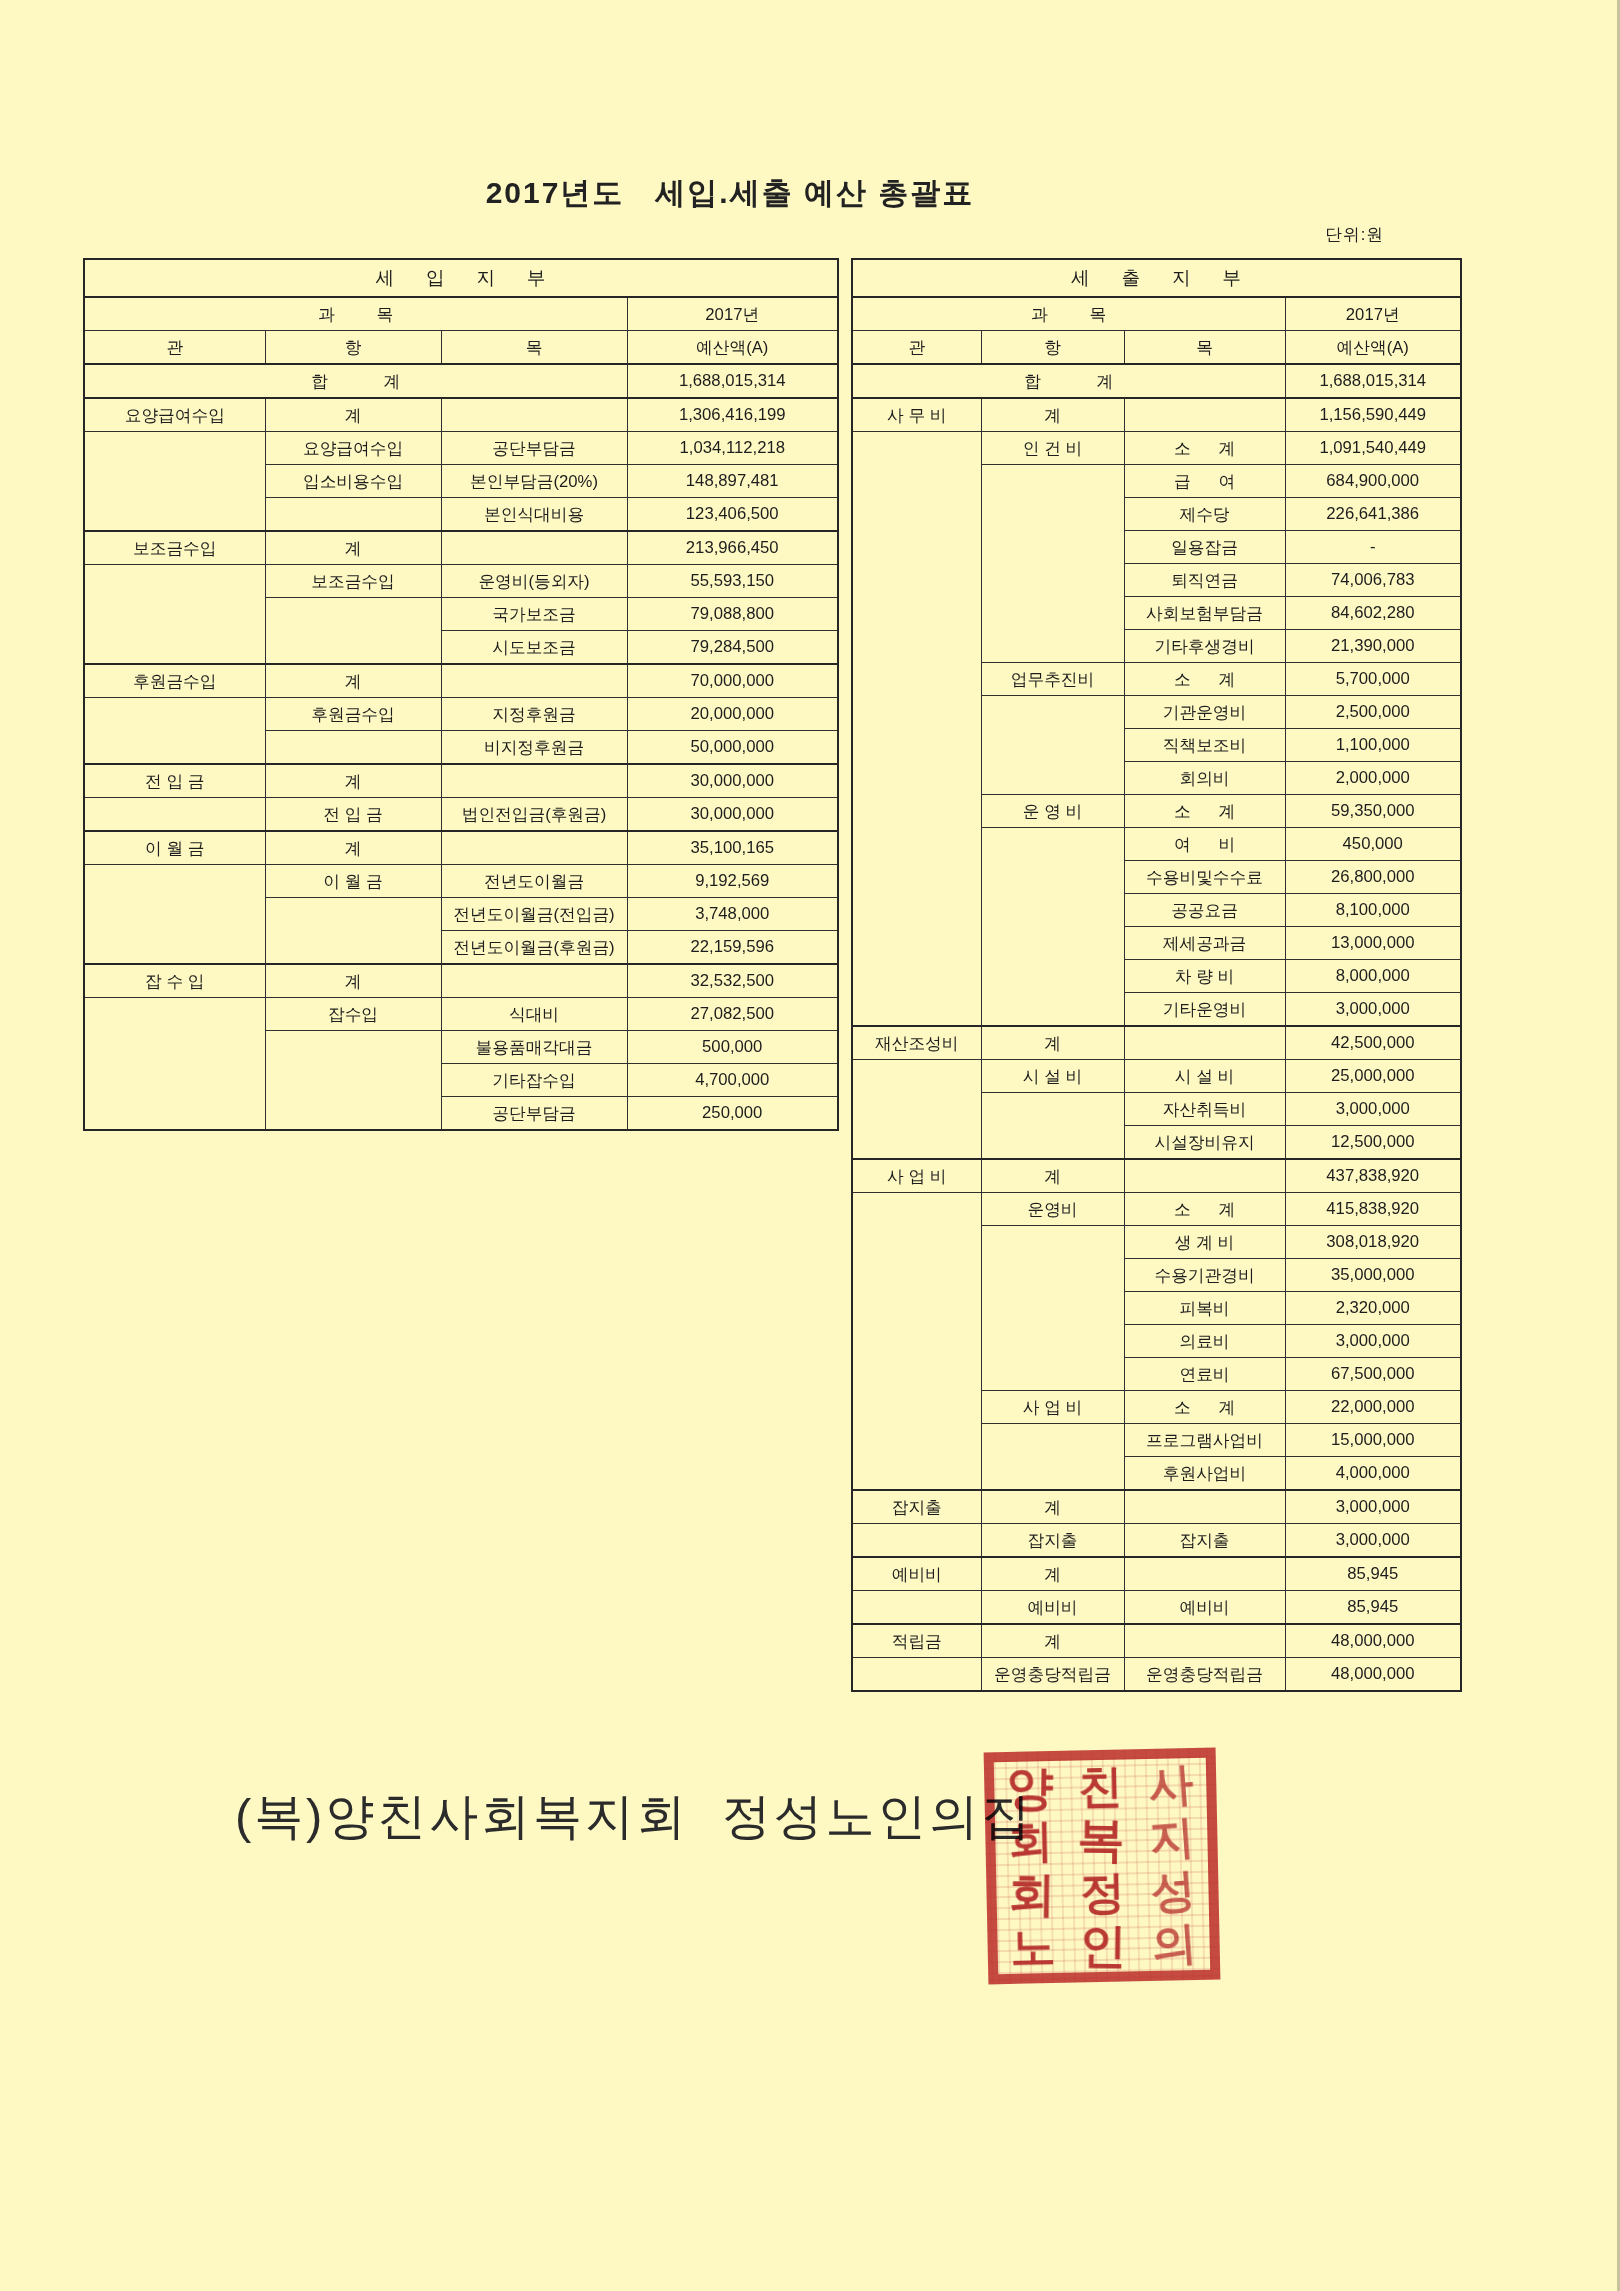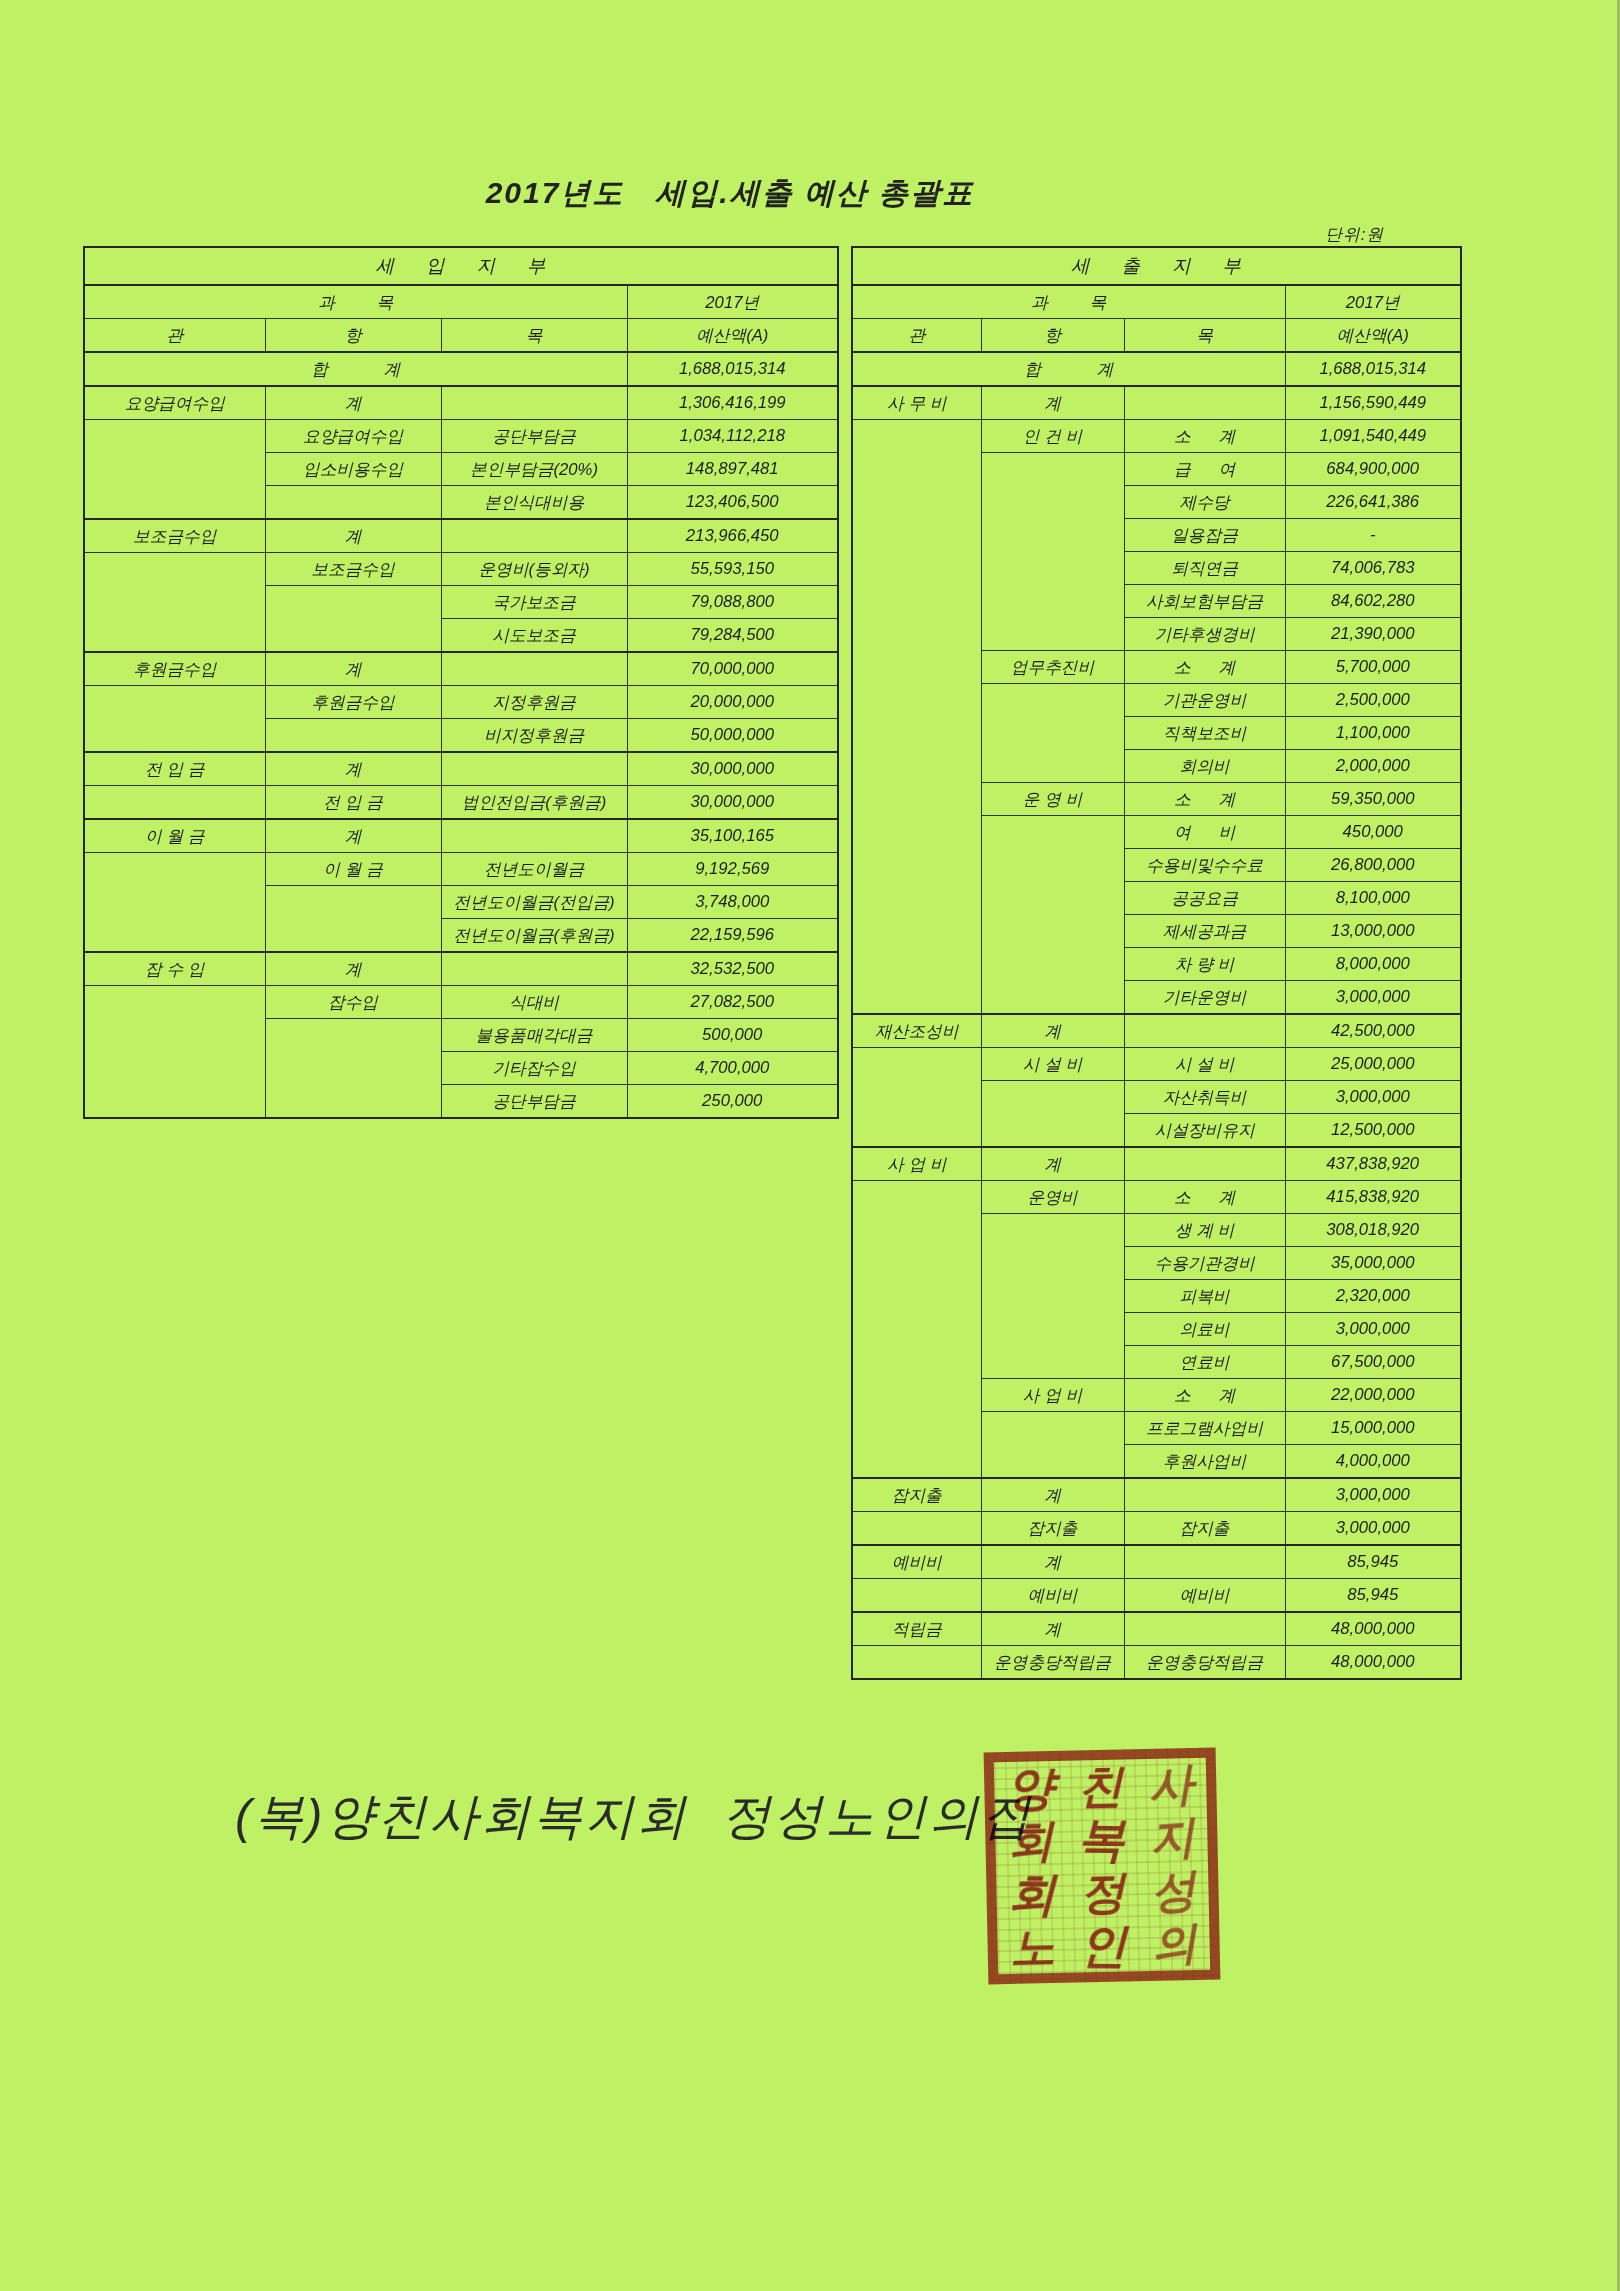--- a/index.html
+++ b/index.html
@@ -3,34 +3,34 @@
 <meta charset="utf-8">
 <style>
   html,body { margin:0; padding:0; }
   body {
     width:1620px; height:2292px;
     background:#ffffff;
     font-family:"Liberation Sans","DejaVu Sans",sans-serif;
     color:#1d1d1d;
     position:relative;
   }
-  .page { position:absolute; inset:0; background:#bef264; overflow:hidden;font-style:italic; }
+  .page { position:absolute; inset:0; background:#fef9c3; overflow:hidden; }
 
   .doc-title {
     position:absolute; top:173px; left:0; width:1460px;
     text-align:center; font-size:30px; font-weight:bold;
     letter-spacing:2px; white-space:pre; color:#222;
   }
   .unit-label {
     position:absolute; top:223px; left:1217px; width:167px;
     text-align:right; font-size:16.7px; letter-spacing:1px; color:#222;
     white-space:pre;
   }
 
-  .tbl-wrap { position:absolute; top:246px; }
+  .tbl-wrap { position:absolute; top:258px; }
   .tbl-wrap.income { left:83px; }
   .tbl-wrap.expense { left:851px; }
 
   table.budget {
     border-collapse:collapse; table-layout:fixed;
     border:2.9px solid #262626;
   }
   table.budget th, table.budget td {
     border:1px solid #303030;
     height:32px; padding:0;

